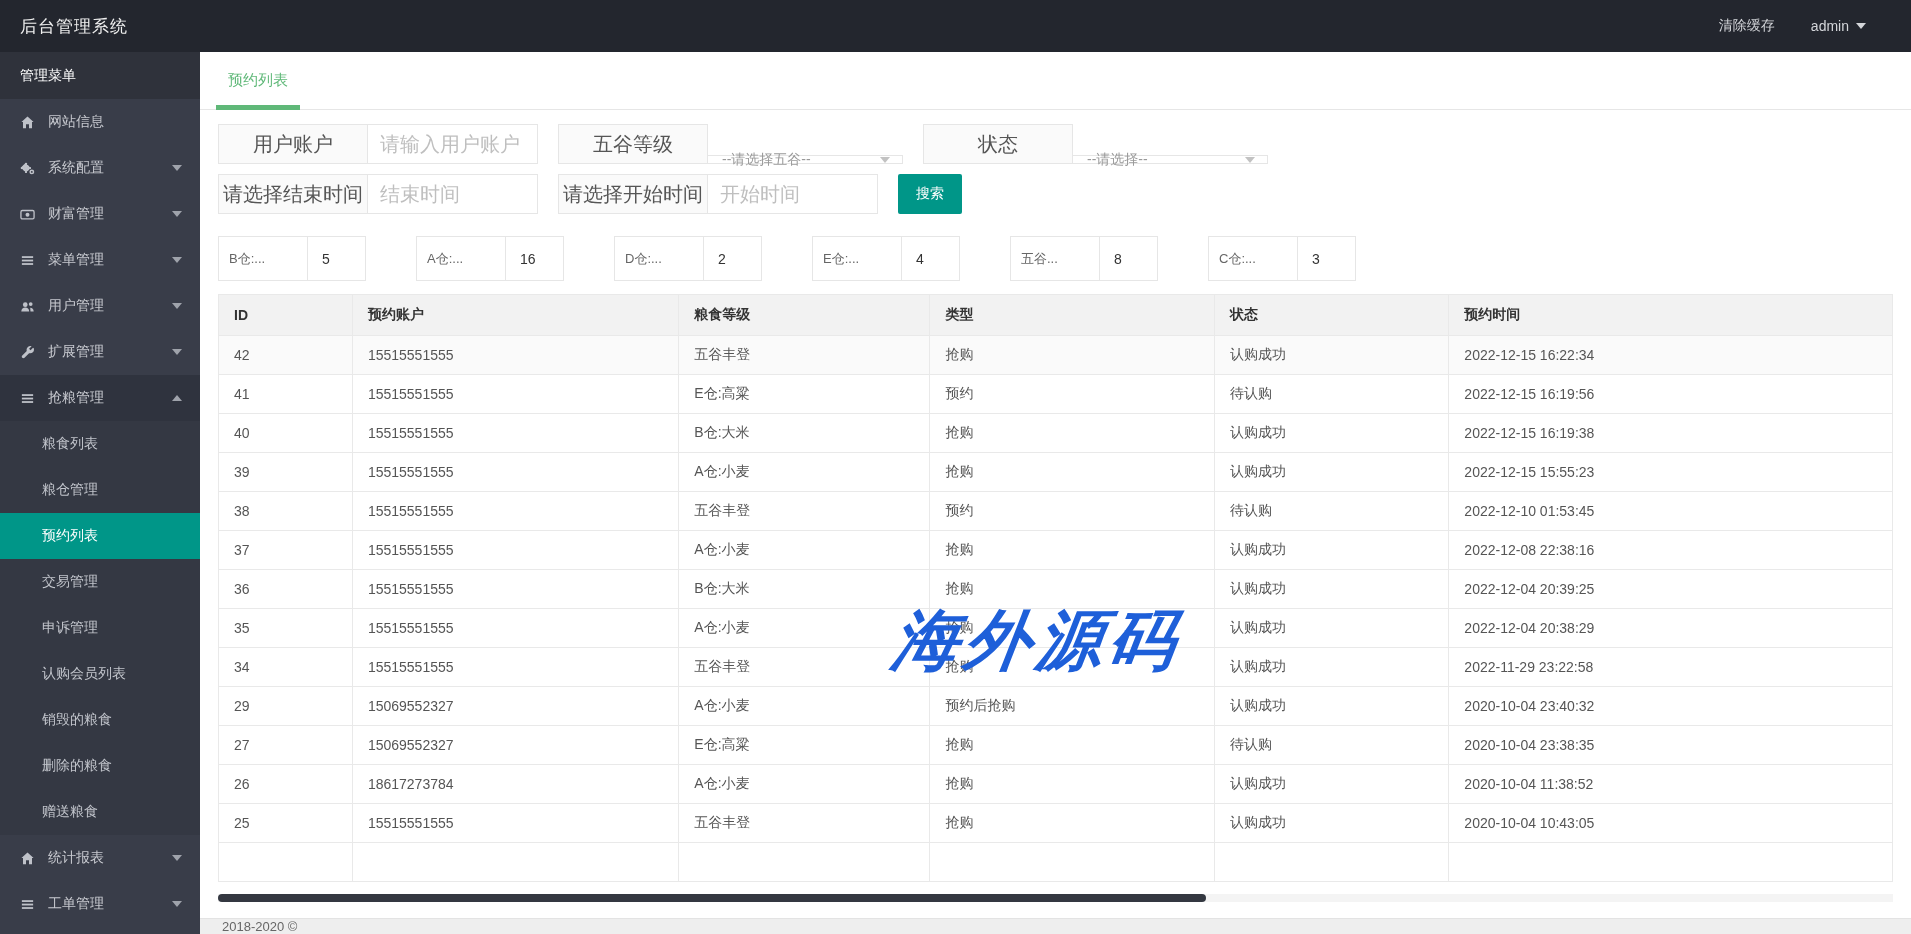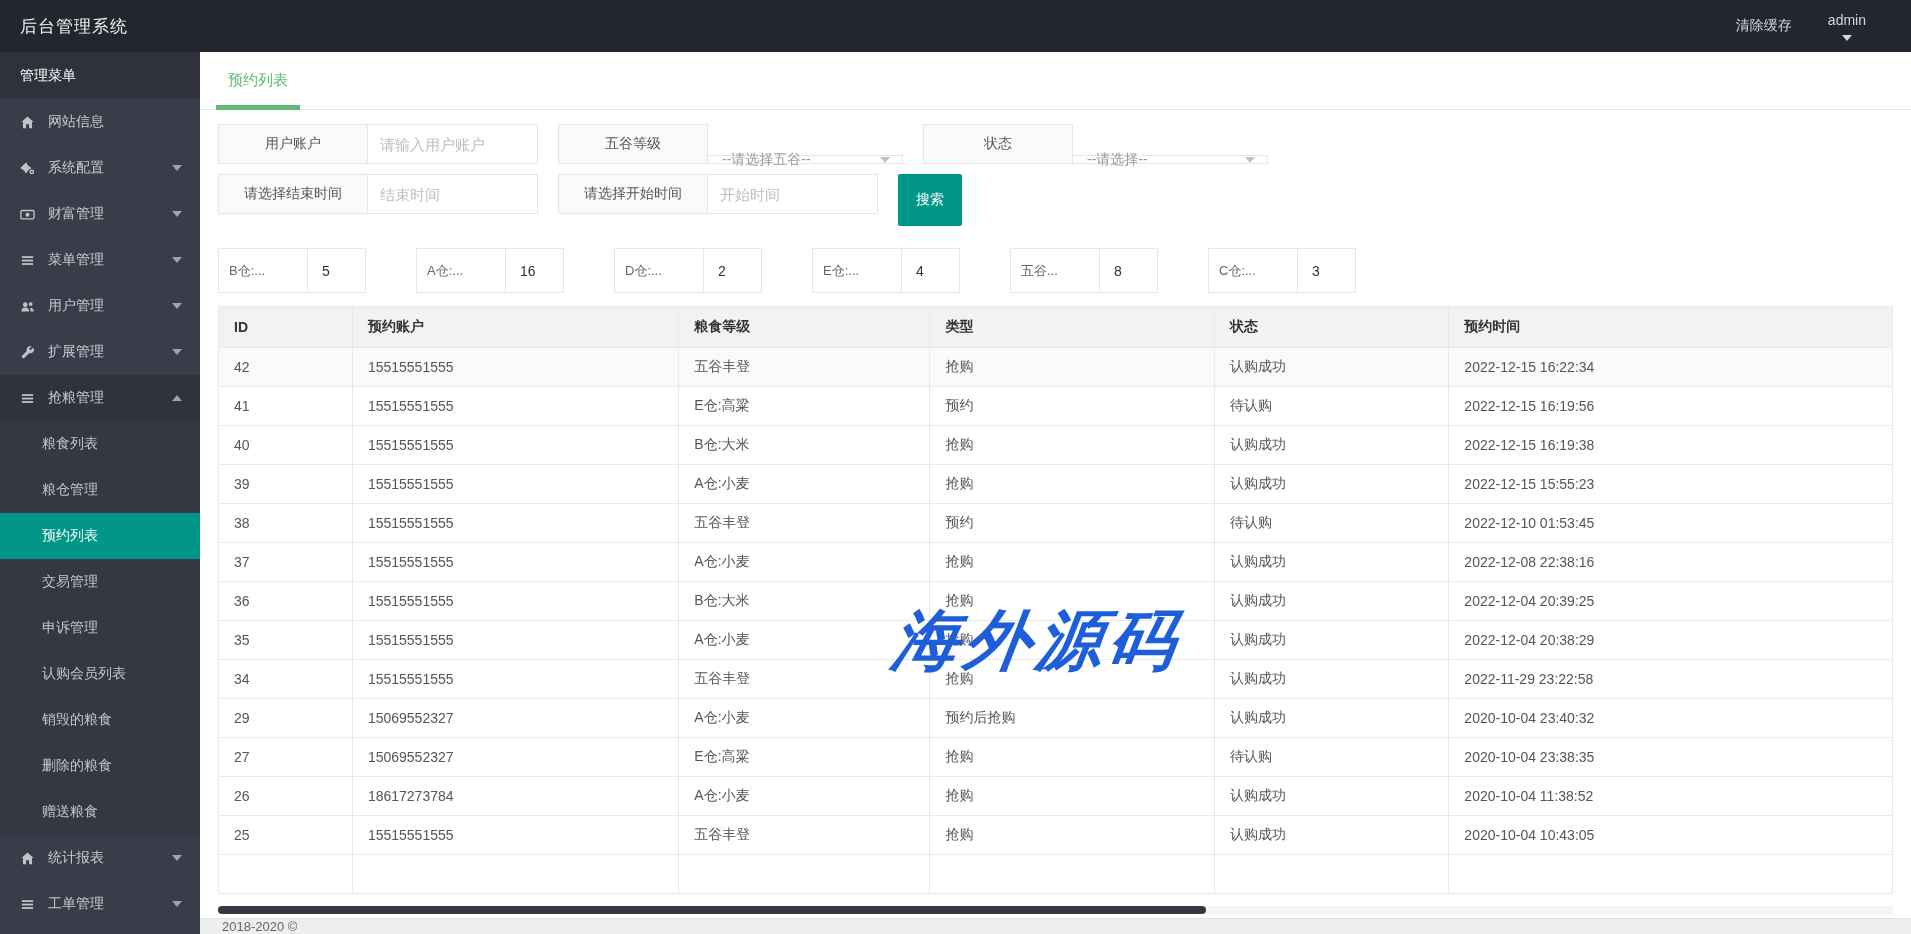--- a/index.html
+++ b/index.html
@@ -8,21 +8,21 @@
     position:relative;
     font-family:"Liberation Sans","DejaVu Sans",sans-serif;
     background:#ffffff;
     color:#555;
   }
   
   .topbar{position:absolute;top:0;left:0;right:0;height:52px;background:#23262E;display:flex;align-items:center;z-index:10;}
   .brand{color:#f0f0f0;font-size:17px;letter-spacing:1px;padding-left:20px;}
   .topbar-right{margin-left:auto;display:flex;align-items:center;gap:36px;padding-right:45px;color:#d4d6da;font-size:14px;}
   .topbar-link{cursor:pointer;}
-  .user-menu{display:flex;align-items:center;gap:7px;cursor:pointer;flex-direction:column;}
+  .user-menu{display:flex;align-items:center;gap:7px;cursor:pointer;}
   .caret{width:0;height:0;border-left:5px solid transparent;border-right:5px solid transparent;display:inline-block;}
   .caret.down{border-top:6px solid #9fa3ab;}
   .caret.up{border-bottom:6px solid #9fa3ab;}
   .caret.white{border-top-color:#d4d6da;}
   
   .sidebar{position:absolute;top:52px;left:0;bottom:0;width:200px;background:#393D49;font-size:14px;color:#c8cad0;overflow:hidden;z-index:9;}
   .side-header{height:47px;display:flex;align-items:center;padding-left:20px;background:#2F323B;color:#fff;}
   .nav-item{height:46px;display:flex;align-items:center;padding:0 18px 0 20px;cursor:pointer;}
   .nav-item .icon{width:24px;display:flex;align-items:center;color:#bfc2c9;flex:none;}
   .nav-item .nav-label{margin-left:4px;}
@@ -35,27 +35,27 @@
   .main{position:absolute;left:200px;top:52px;right:0;bottom:0;display:flex;flex-direction:column;background:#fff;}
   .tabbar{height:58px;border-bottom:1px solid #e6e6e6;display:flex;align-items:center;padding-left:16px;flex:none;}
   .tab{position:relative;height:100%;display:flex;align-items:center;padding:0 12px;color:#5FB878;font-size:15px;cursor:pointer;}
   .tab .tab-underline{position:absolute;left:0;right:0;bottom:-1px;height:5px;background:#5FB878;}
   .content{flex:1;padding:0 18px;display:flex;flex-direction:column;position:relative;}
   
   .frow{display:flex;gap:20px;}
   .frow1{margin-top:14px;}
   .frow2{margin-top:10px;}
   .fgroup{display:flex;height:40px;}
-  .flabel{width:150px;border:1px solid #e6e6e6;background:#fafafa;display:flex;align-items:center;justify-content:center;color:#555;font-size:14px;}
+  .flabel{width:150px;border:1px solid #e6e6e6;background:#fafafa;display:flex;align-items:center;justify-content:center;color:#555;font-size:20px;}
   .finput{width:170px;border:1px solid #e6e6e6;border-left:none;display:flex;}
-  .finput input{border:none;outline:none;width:100%;padding:0 12px;font-size:15px;color:#ec4899;background:#fff;}
+  .finput input{border:none;outline:none;width:100%;padding:0 12px;font-size:20px;color:#ec4899;background:#fff;}
   .finput input::placeholder{color:#bfbfbf;}
   .fselect{width:195px;border:1px solid #e6e6e6;border-left:none;display:flex;align-items:center;padding:0 14px;color:#999;font-size:14px;position:relative;cursor:pointer;background:#fff;margin-top:31px;}
   .fselect .caret{position:absolute;right:12px;border-top-color:#c2c2c2;}
-  .search-btn{height:52px;width:64px;background:#009688;color:#fff;border:none;font-size:14px;border-radius:2px;cursor:pointer;}
+  .search-btn{height:40px;width:64px;background:#009688;color:#fff;border:none;font-size:14px;border-radius:2px;cursor:pointer;}
   
   .stats{display:flex;gap:50px;margin-top:22px;}
   .stat{display:flex;height:45px;border-radius:17px;}
   .stat-label{width:90px;border:1px solid #e6e6e6;display:flex;align-items:center;padding:0 10px;color:#666;font-size:13px;white-space:nowrap;overflow:hidden;background:#fff;}
   .stat-value{width:58px;border:1px solid #e6e6e6;border-left:none;display:flex;align-items:center;padding-left:14px;color:#333;font-size:14px;background:#fff;}
   
   .table-wrap{margin-top:13px;height:600px;overflow:hidden;flex:none;}
   table{width:100%;border-collapse:collapse;table-layout:fixed;font-size:14px;color:#555;}
   th,td{border:1px solid #e9e9e9;padding:0 15px;text-align:left;overflow:hidden;white-space:nowrap;}
   thead th{background:#f2f2f2;color:#333;font-weight:bold;height:41px;}

